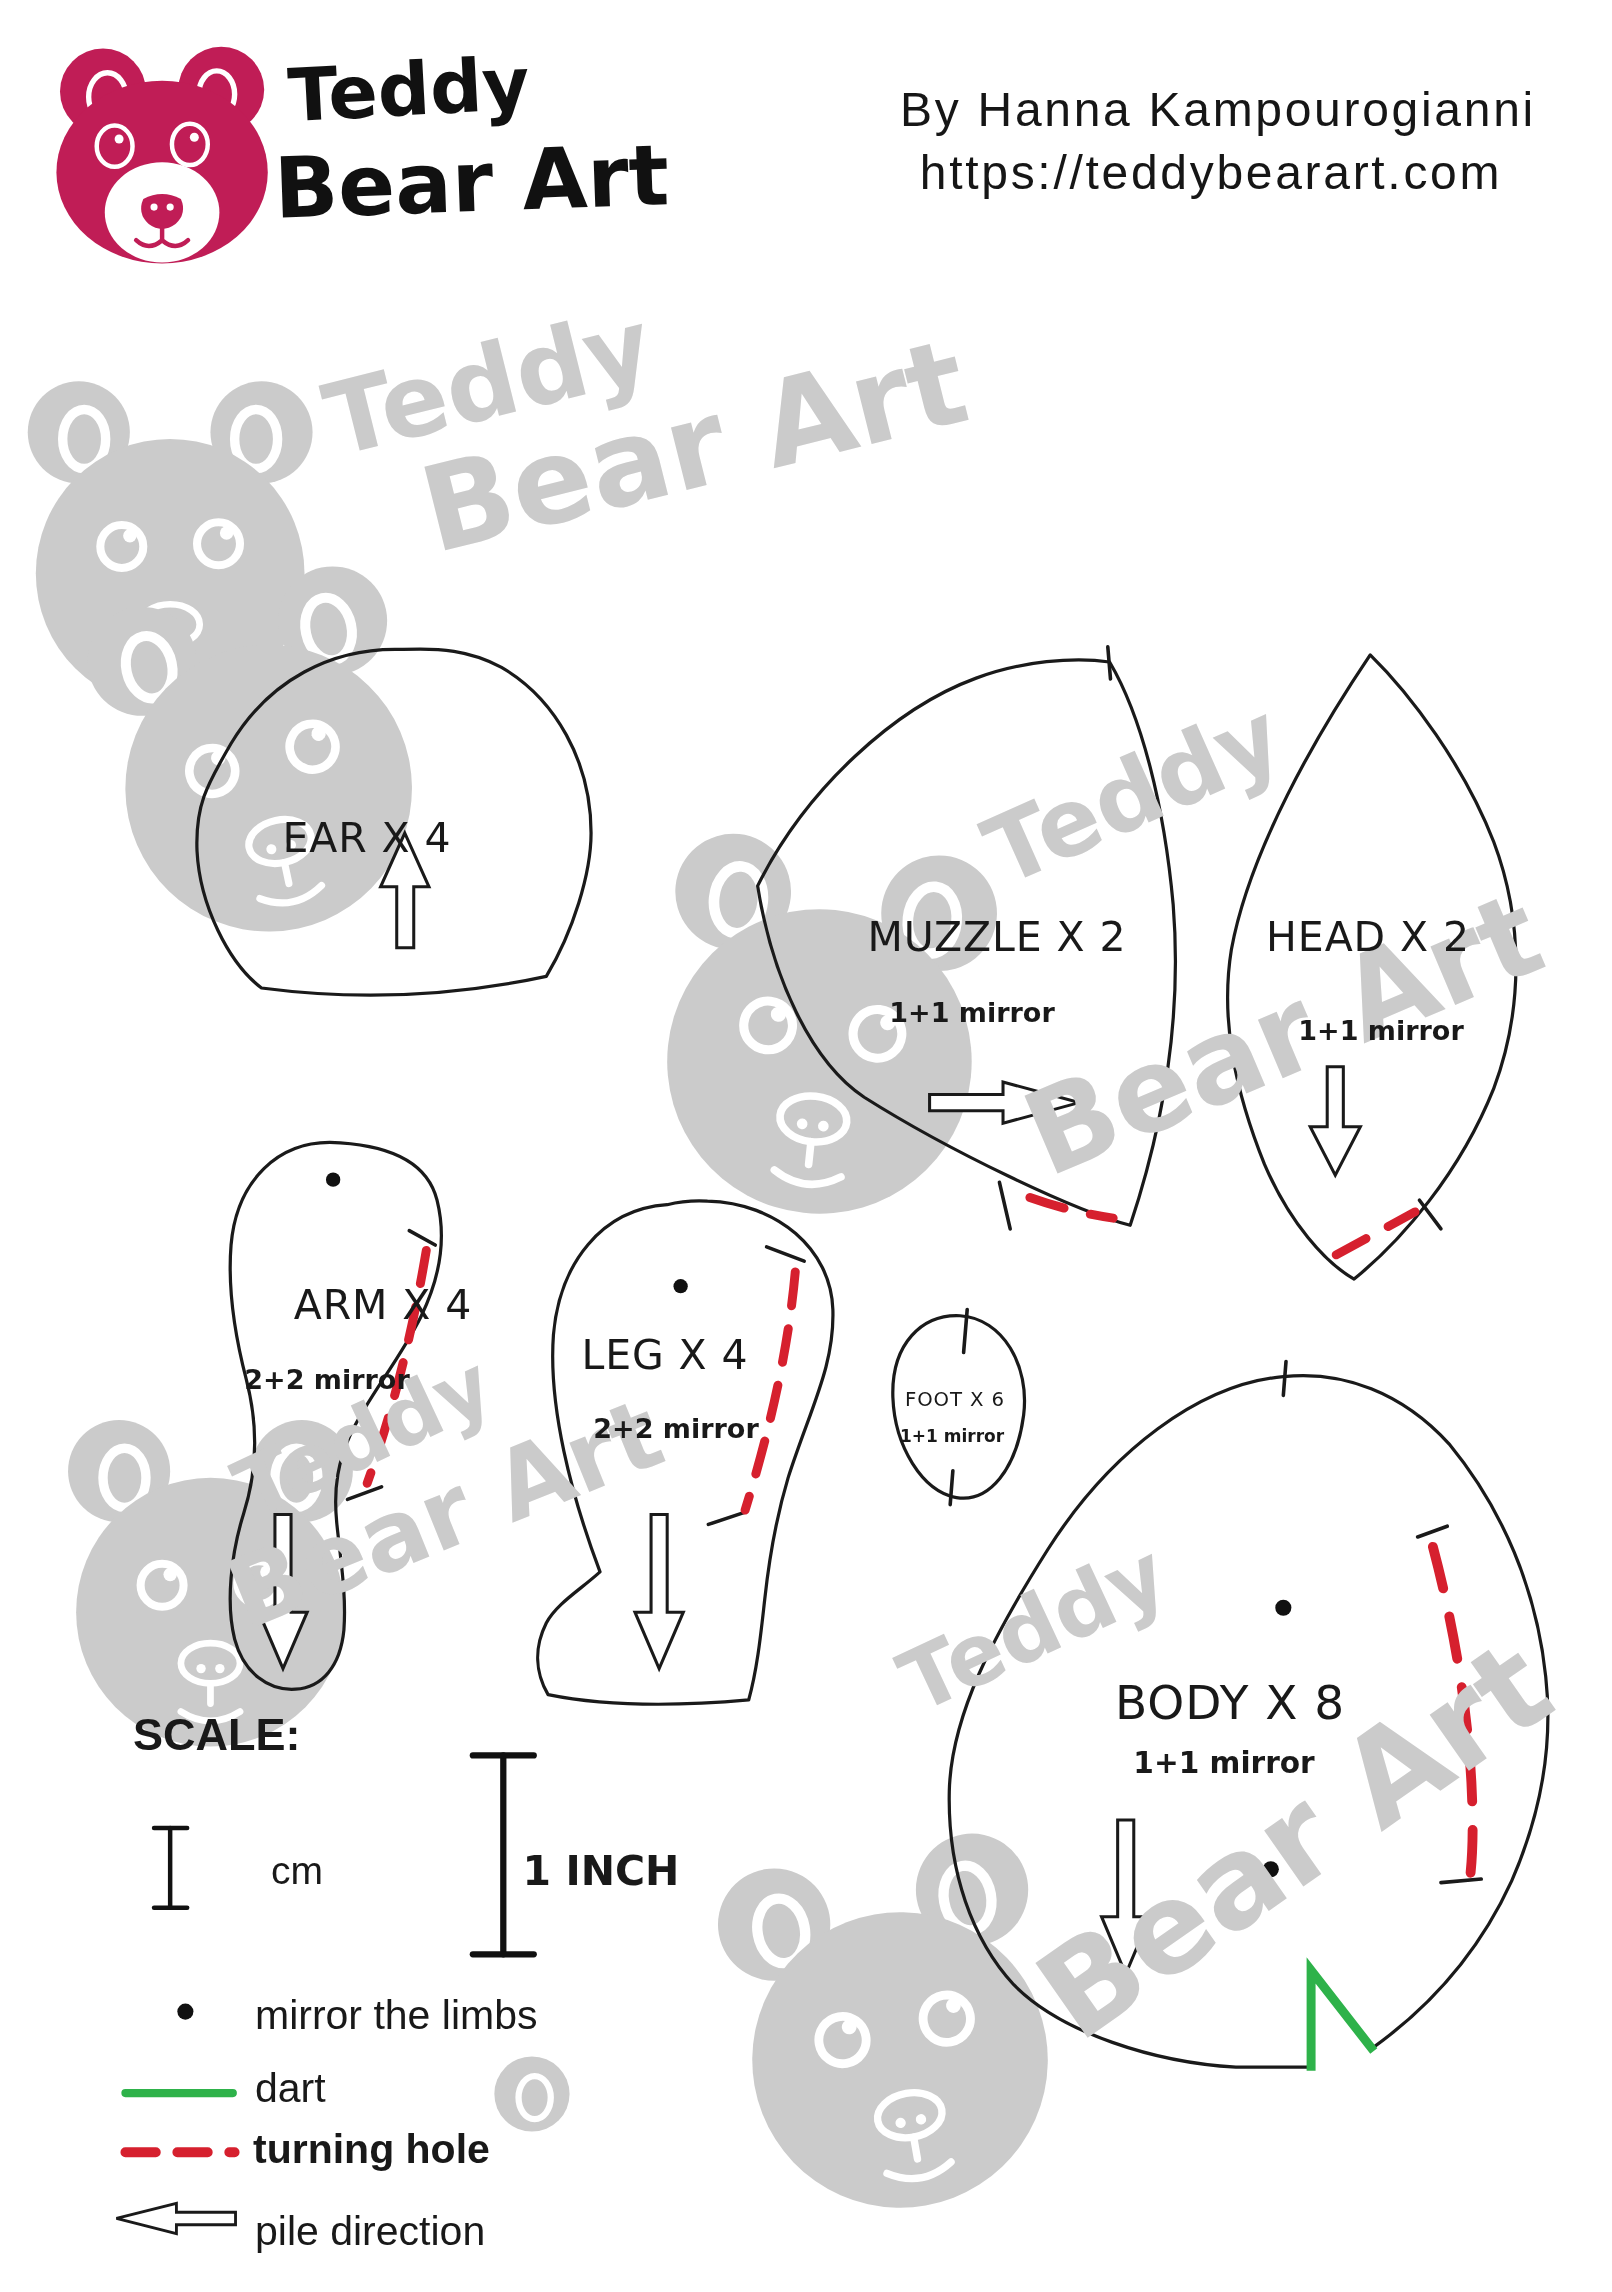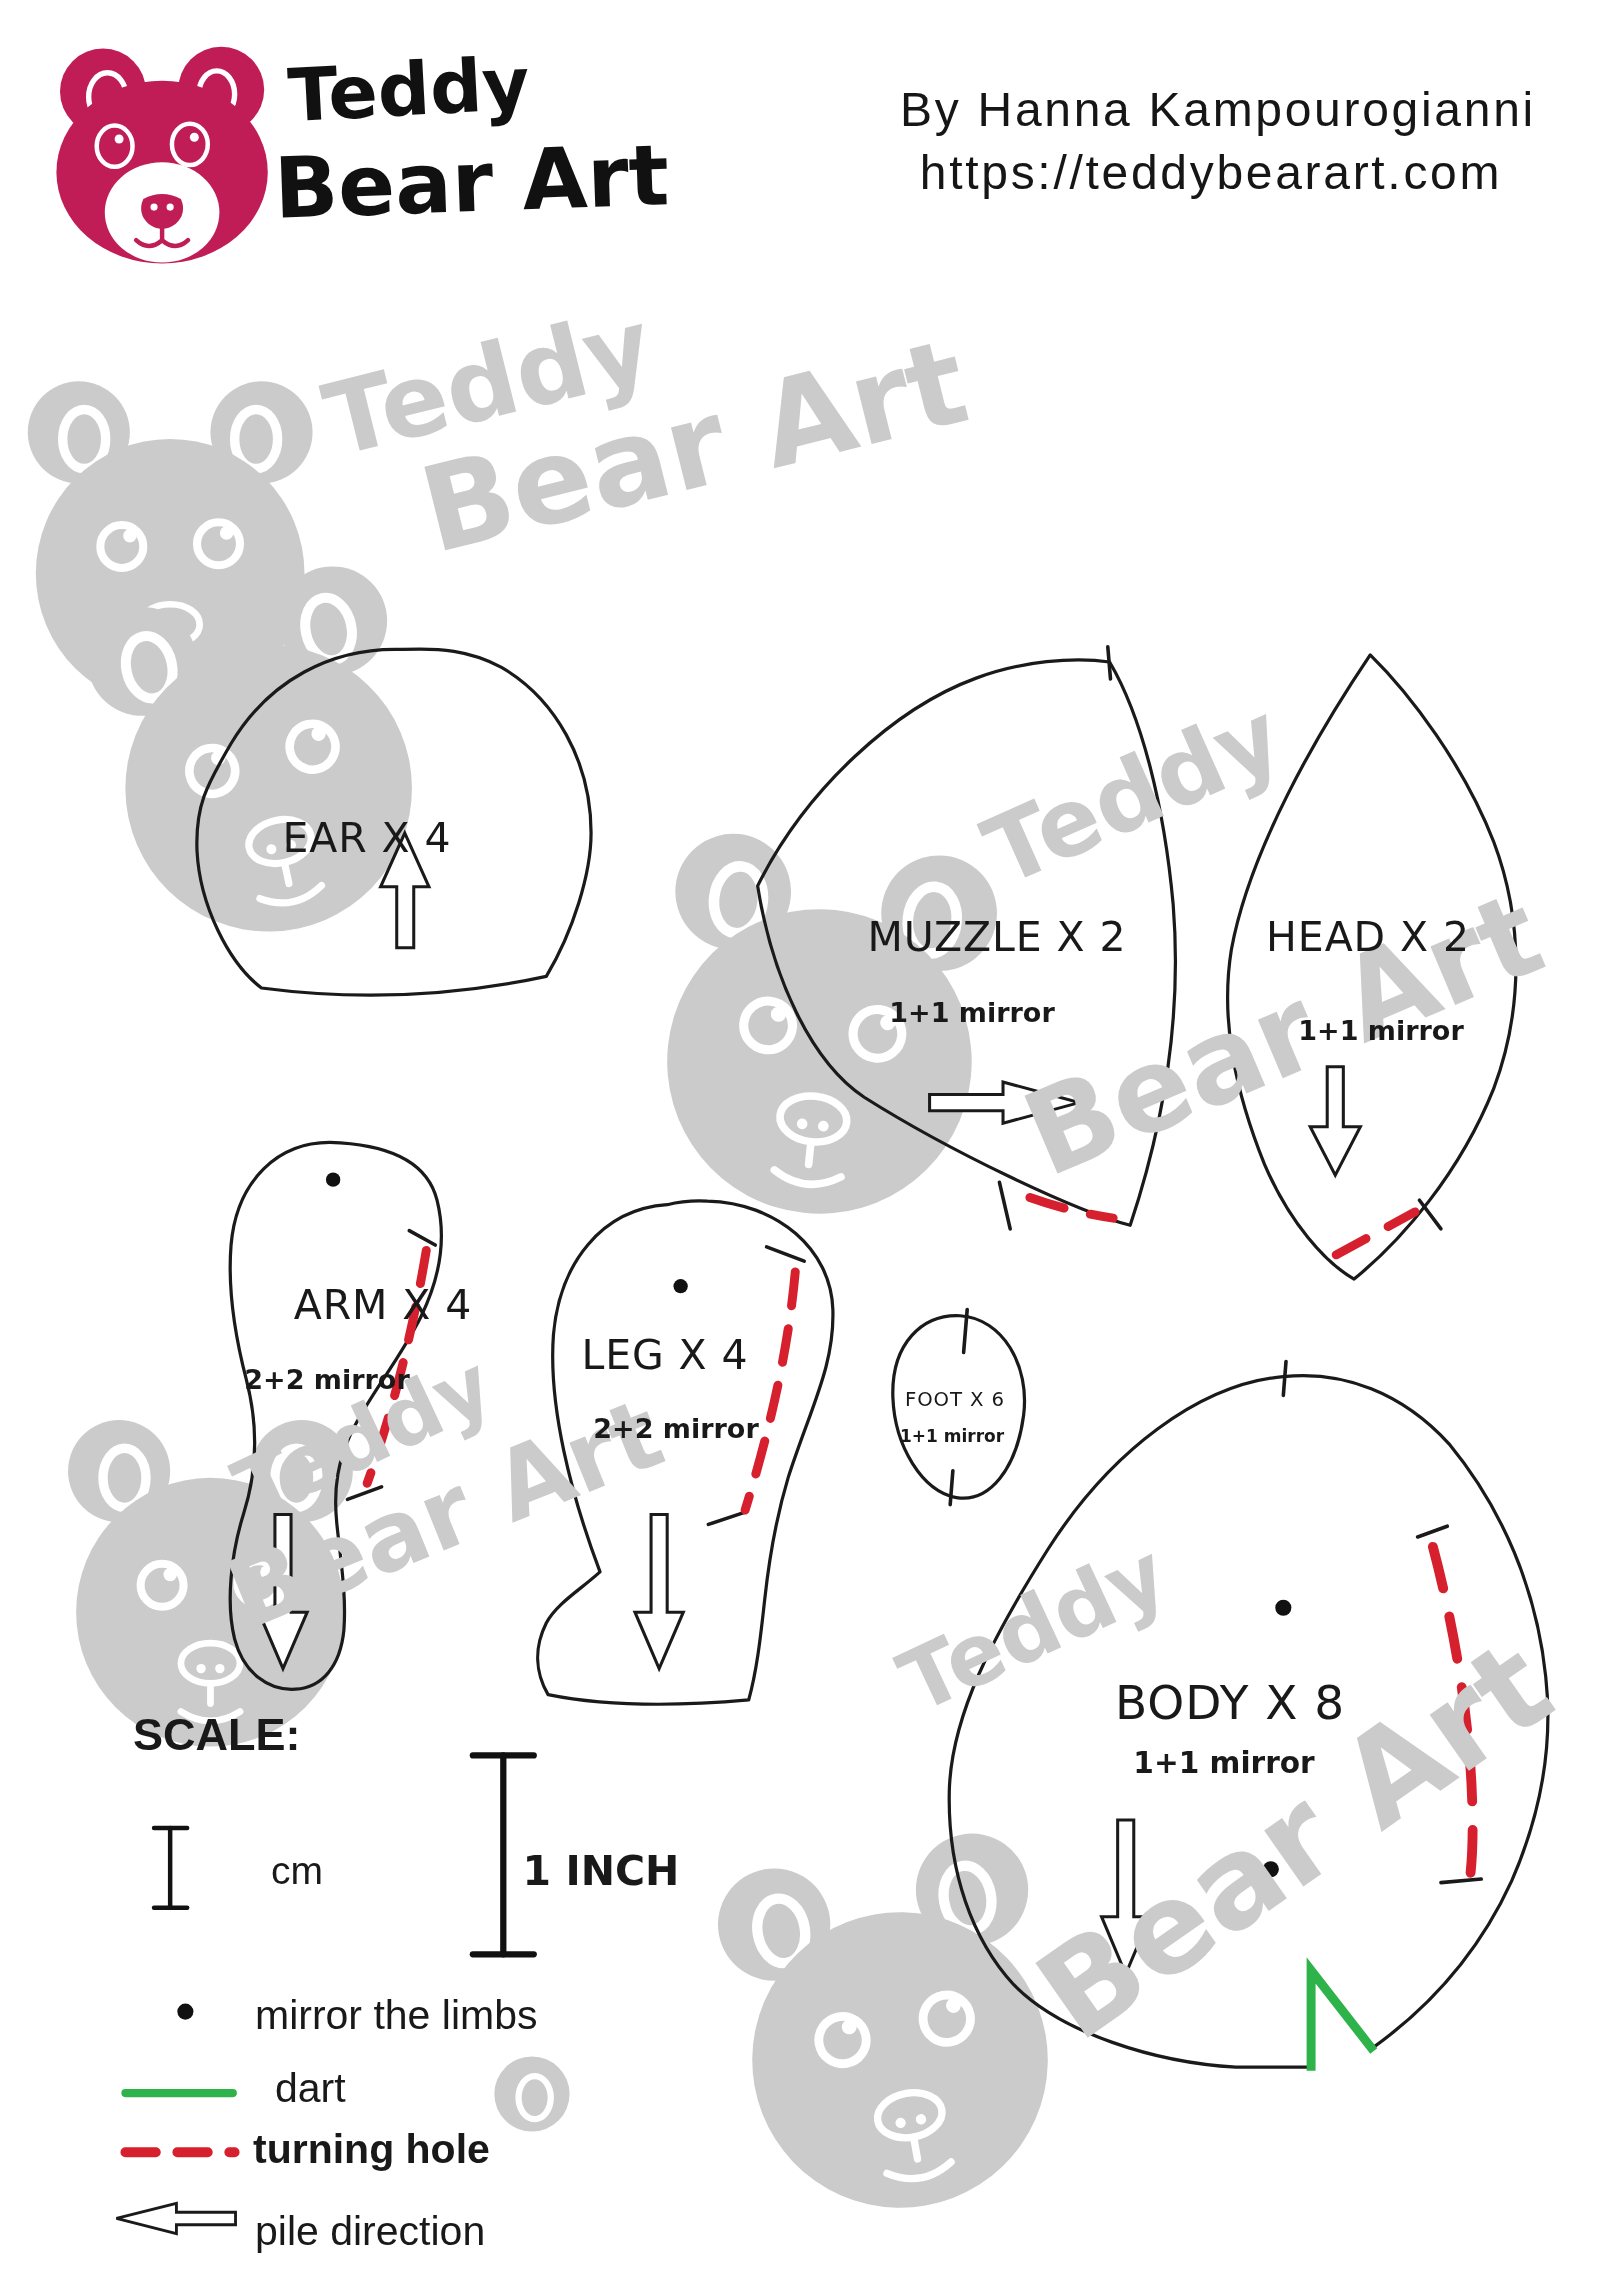--- a/index.html
+++ b/index.html
@@ -206,18 +206,18 @@
   <div class="txt piece-note ctr layer-text" style="left:952px;top:1436px;font-size:17px;">1+1 mirror</div>
 
   <div class="txt piece-label ctr layer-text" style="left:1230px;top:1702px;font-size:47px;">BODY X 8</div>
   <div class="txt piece-note ctr layer-text" style="left:1224px;top:1763px;font-size:29.6px;">1+1 mirror</div>
 
   <div class="txt layer-text" style="left:133px;top:1709px;font-size:45px;font-weight:bold;font-family:'Liberation Sans',sans-serif;">SCALE:</div>
   <div class="txt ctr layer-text" style="left:297px;top:1871px;font-size:39px;font-family:'Liberation Sans',sans-serif;">cm</div>
   <div class="txt ctr layer-text" style="left:601px;top:1871px;font-size:41px;font-weight:bold;">1 INCH</div>
 
   <div class="txt legend-label layer-text" style="left:255px;top:1992px;">mirror the limbs</div>
-  <div class="txt legend-label layer-text" style="left:255px;top:2065px;margin-left:20px;">dart</div>
+  <div class="txt legend-label layer-text" style="left:255px;top:2065px;">dart</div>
   <div class="txt legend-label layer-text" style="left:253px;top:2126px;font-weight:bold;">turning hole</div>
   <div class="txt legend-label layer-text" style="left:255px;top:2192px;margin-top:16px;">pile direction</div>
 
 </div>
 
 
 </body></html>

